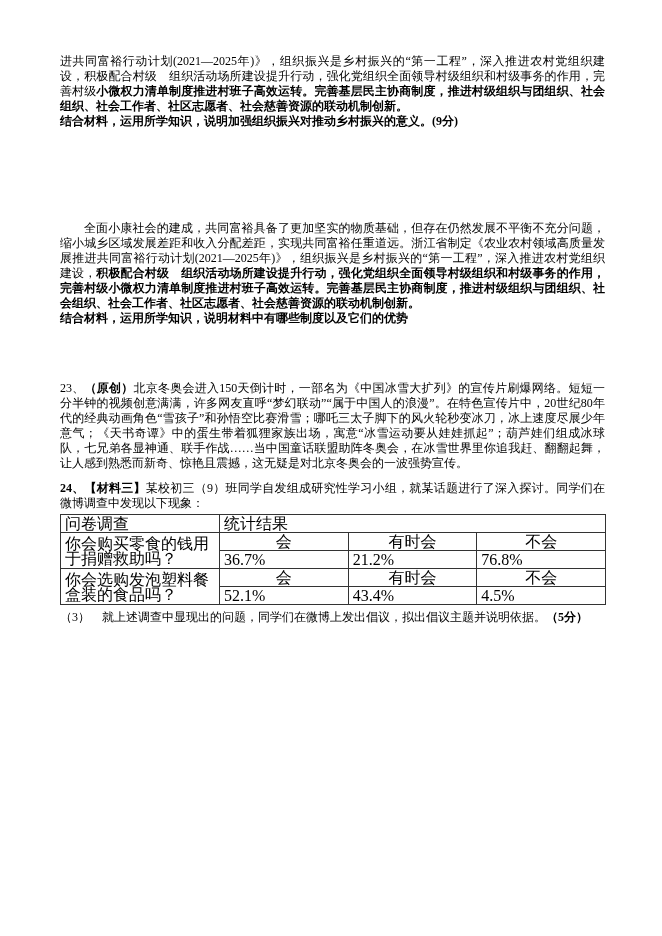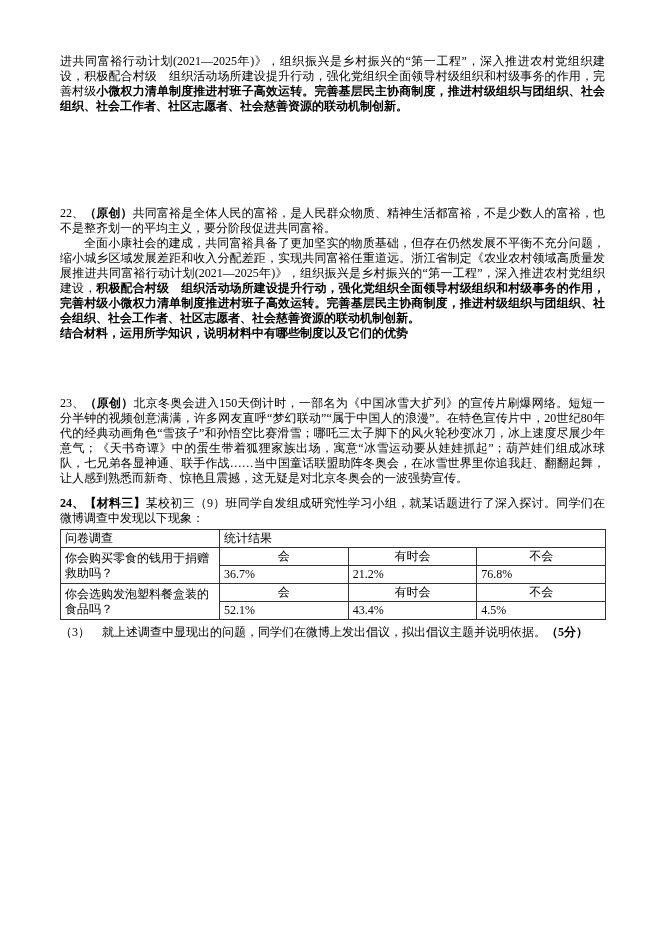--- a/index.html
+++ b/index.html
@@ -27,39 +27,39 @@
   .q24 { margin-top: 10px; }
   table.survey {
     border-collapse: collapse;
     width: 546px;
     margin-top: 3px;
     table-layout: fixed;
   }
   table.survey td {
     border: 1px solid #333333;
     padding: 1px 4px;
-    font-size: 12px;
+    font-size: 16px;
     line-height: 15px;
     vertical-align: middle;
   }
   td.qcol { width: 150px; text-align: left; }
   td.head-stats { text-align: left; }
   td.opt { text-align: center; }
   td.val { text-align: left; font-size: 14px; padding: 4px 0; }
   .final { margin-top: 5px; }
 </style>
 </head>
 <body>
 
 <div class="page">
 
   <p><span>进共同富裕行动计划(2021—2025年)》，组织振兴是乡村振兴的“第一工程”，深入推进农村党组织建设，积极配合村级　组织活动场所建设提升行动，强化党组织全面领导村级组织和村级事务的作用，完善村级</span><span class="b">小微权力清单制度推进村班子高效运转。完善基层民主协商制度，推进村级组织与团组织、社会组织、社会工作者、社区志愿者、社会慈善资源的联动机制创新。</span></p>
+  <p class="b">结合材料，运用所学知识，说明加强组织振兴对推动乡村振兴的意义。(9分)</p>
 
   <div class="q22">
-    <p><span>22、</span><span class="b">（原创）</span><span>共同富裕是全体人民的富裕，是人民群众物质、精神生活都富裕，不是少数人的富裕，也不是整齐划一的平均主义，要分阶段促进共同富裕。</span></p>
     <p class="indent"><span>全面小康社会的建成，共同富裕具备了更加坚实的物质基础，但存在仍然发展不平衡不充分问题，缩小城乡区域发展差距和收入分配差距，实现共同富裕任重道远。浙江省制定《农业农村领域高质量发展推进共同富裕行动计划(2021—2025年)》，组织振兴是乡村振兴的“第一工程”，深入推进农村党组织建设，</span><span class="b">积极配合村级　组织活动场所建设提升行动，强化党组织全面领导村级组织和村级事务的作用，完善村级小微权力清单制度推进村班子高效运转。完善基层民主协商制度，推进村级组织与团组织、社会组织、社会工作者、社区志愿者、社会慈善资源的联动机制创新。</span></p>
     <p class="b">结合材料，运用所学知识，说明材料中有哪些制度以及它们的优势</p>
   </div>
 
   <div class="q23">
     <p><span>23、</span><span class="b">（原创）</span><span>北京冬奥会进入150天倒计时，一部名为《中国冰雪大扩列》的宣传片刷爆网络。短短一分半钟的视频创意满满，许多网友直呼“梦幻联动”“属于中国人的浪漫”。在特色宣传片中，20世纪80年代的经典动画角色“雪孩子”和孙悟空比赛滑雪；哪吒三太子脚下的风火轮秒变冰刀，冰上速度尽展少年意气；《天书奇谭》中的蛋生带着狐狸家族出场，寓意“冰雪运动要从娃娃抓起”；葫芦娃们组成冰球队，七兄弟各显神通、联手作战……当中国童话联盟助阵冬奥会，在冰雪世界里你追我赶、翻翻起舞，让人感到熟悉而新奇、惊艳且震撼，这无疑是对北京冬奥会的一波强势宣传。</span></p>
   </div>
 
   <div class="q24">
     <p><span class="b">24、【材料三】</span><span>某校初三（9）班同学自发组成研究性学习小组，就某话题进行了深入探讨。同学们在微博调查中发现以下现象：</span></p>

